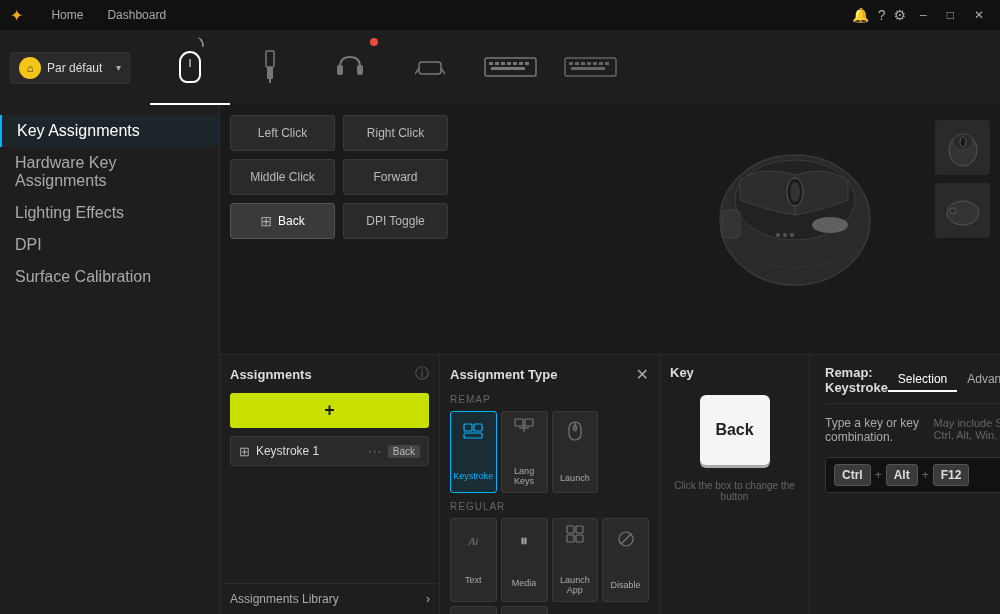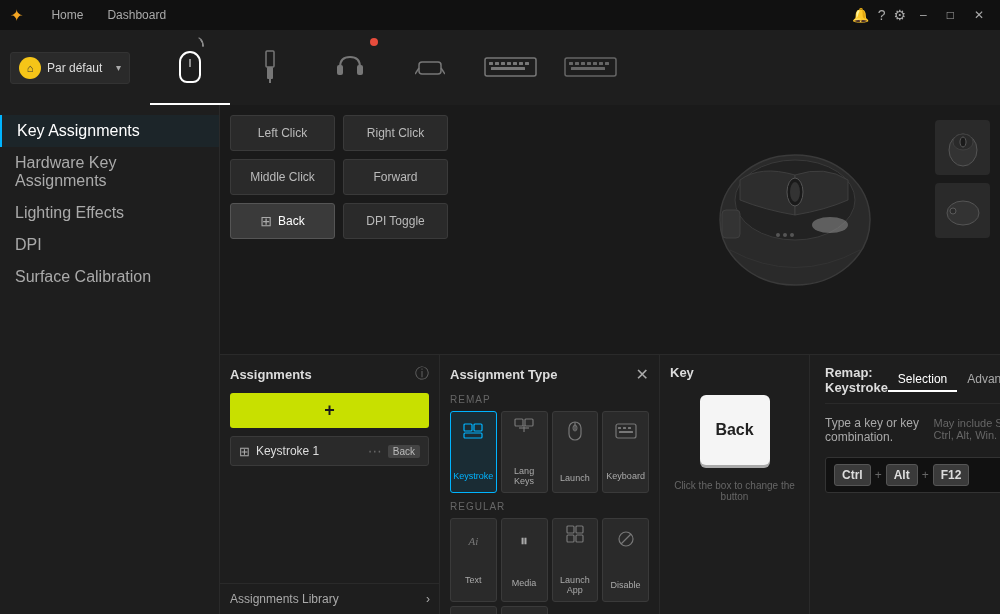--- a/index.html
+++ b/index.html
@@ -617,32 +617,20 @@
             <span class="type-item-icon">
               <svg width="16" height="20" viewBox="0 0 16 20">
                 <rect x="2" y="1" width="12" height="18" rx="6" stroke="#777" fill="none" stroke-width="1.2"></rect>
                 <line x1="8" y1="1" x2="8" y2="9" stroke="#777" stroke-width="1.2"></line>
                 <ellipse cx="8" cy="7" rx="2" ry="3" stroke="#777" fill="none" stroke-width="1"></ellipse>
               </svg>
             </span>
             <span class="type-item-label">Launch</span>
           </div>
 
-          <div class="type-item">
-            <span class="type-item-icon">
-              <svg width="22" height="16" viewBox="0 0 22 16">
-                <rect x="1" y="1" width="20" height="14" rx="2" stroke="#777" fill="none" stroke-width="1.2"></rect>
-                <rect x="3" y="4" width="3" height="2" rx="0.5" fill="#777"></rect>
-                <rect x="8" y="4" width="3" height="2" rx="0.5" fill="#777"></rect>
-                <rect x="13" y="4" width="3" height="2" rx="0.5" fill="#777"></rect>
-                <rect x="4" y="8" width="14" height="2" rx="0.5" fill="#777"></rect>
-              </svg>
-            </span>
-            <span class="type-item-label">Keyboard</span>
-          </div>
         </div>
 
         <div class="section-label">REGULAR</div>
         <div class="type-grid">
 
           <div class="type-item">
             <span class="type-item-icon" style="font-family:serif;font-style:italic;font-size:11px;color:#777;">Ai</span>
             <span class="type-item-label">Text</span>
           </div>
 

